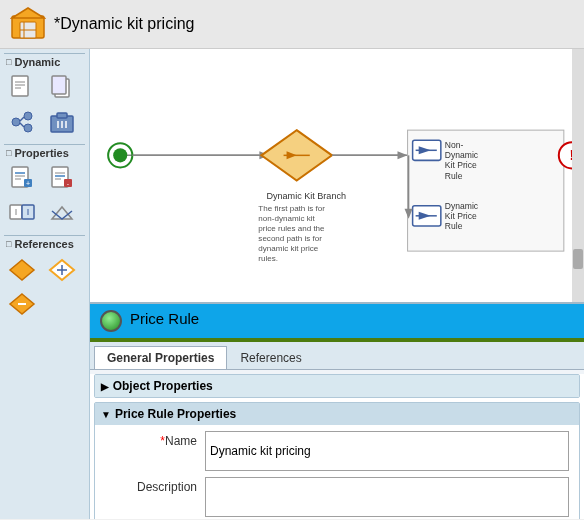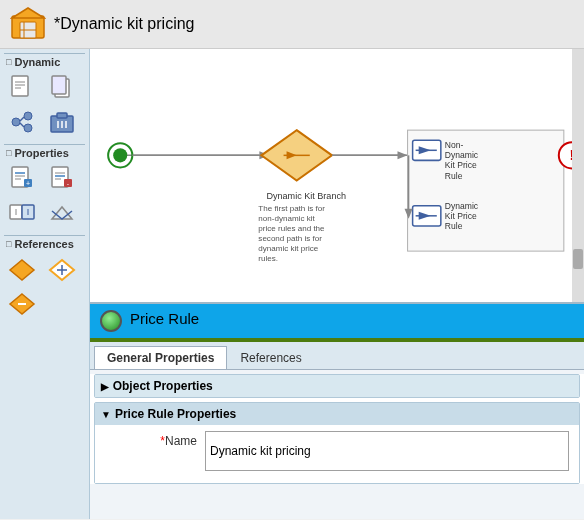--- a/index.html
+++ b/index.html
@@ -273,20 +273,24 @@
           </div>
           <div class="prop-section-body">
 
             <div class="prop-row">
               <div class="prop-label">
                 <span style="color:red;">*</span>Name
               </div>
               <input class="prop-input" type="text" value="Dynamic kit pricing" style="">
             </div>
 
+            <div class="prop-row">
+              <div class="prop-label">Description</div>
+              <textarea class="prop-textarea" style=""></textarea>
+            </div>
           </div>
         </div>
 
       </div>
     </div>
 
   </div>
 </div>
 
 </body></html>

